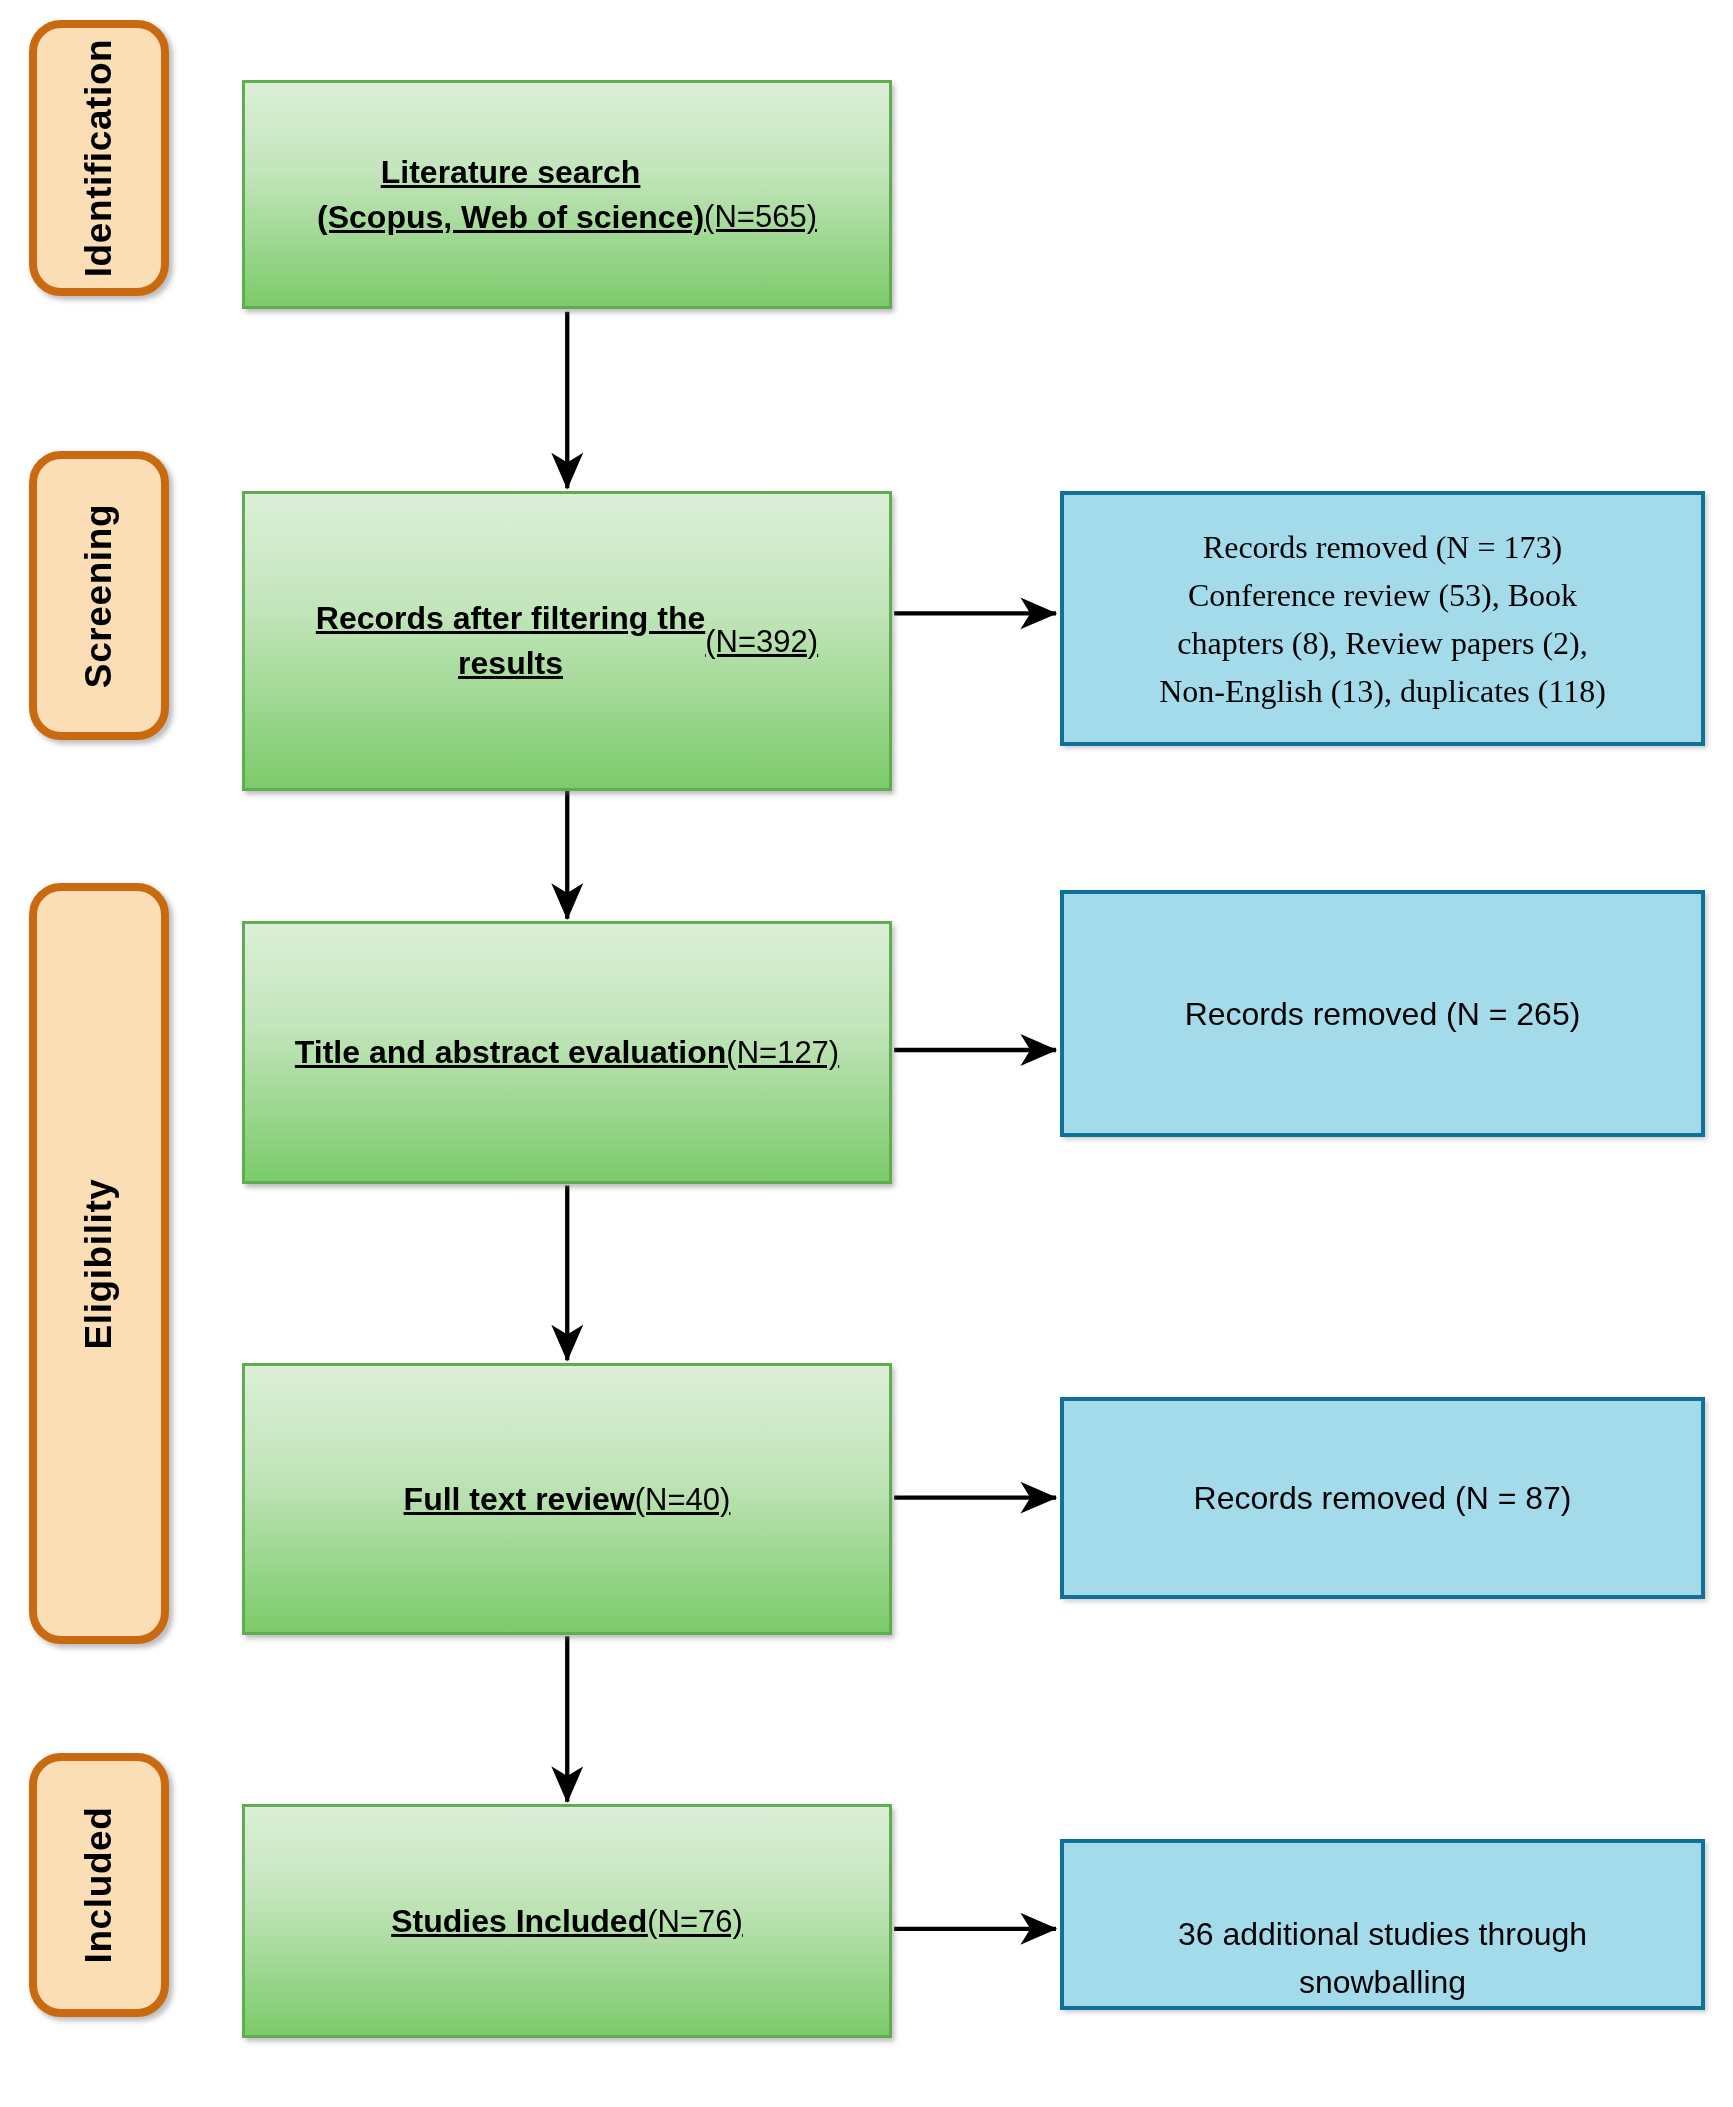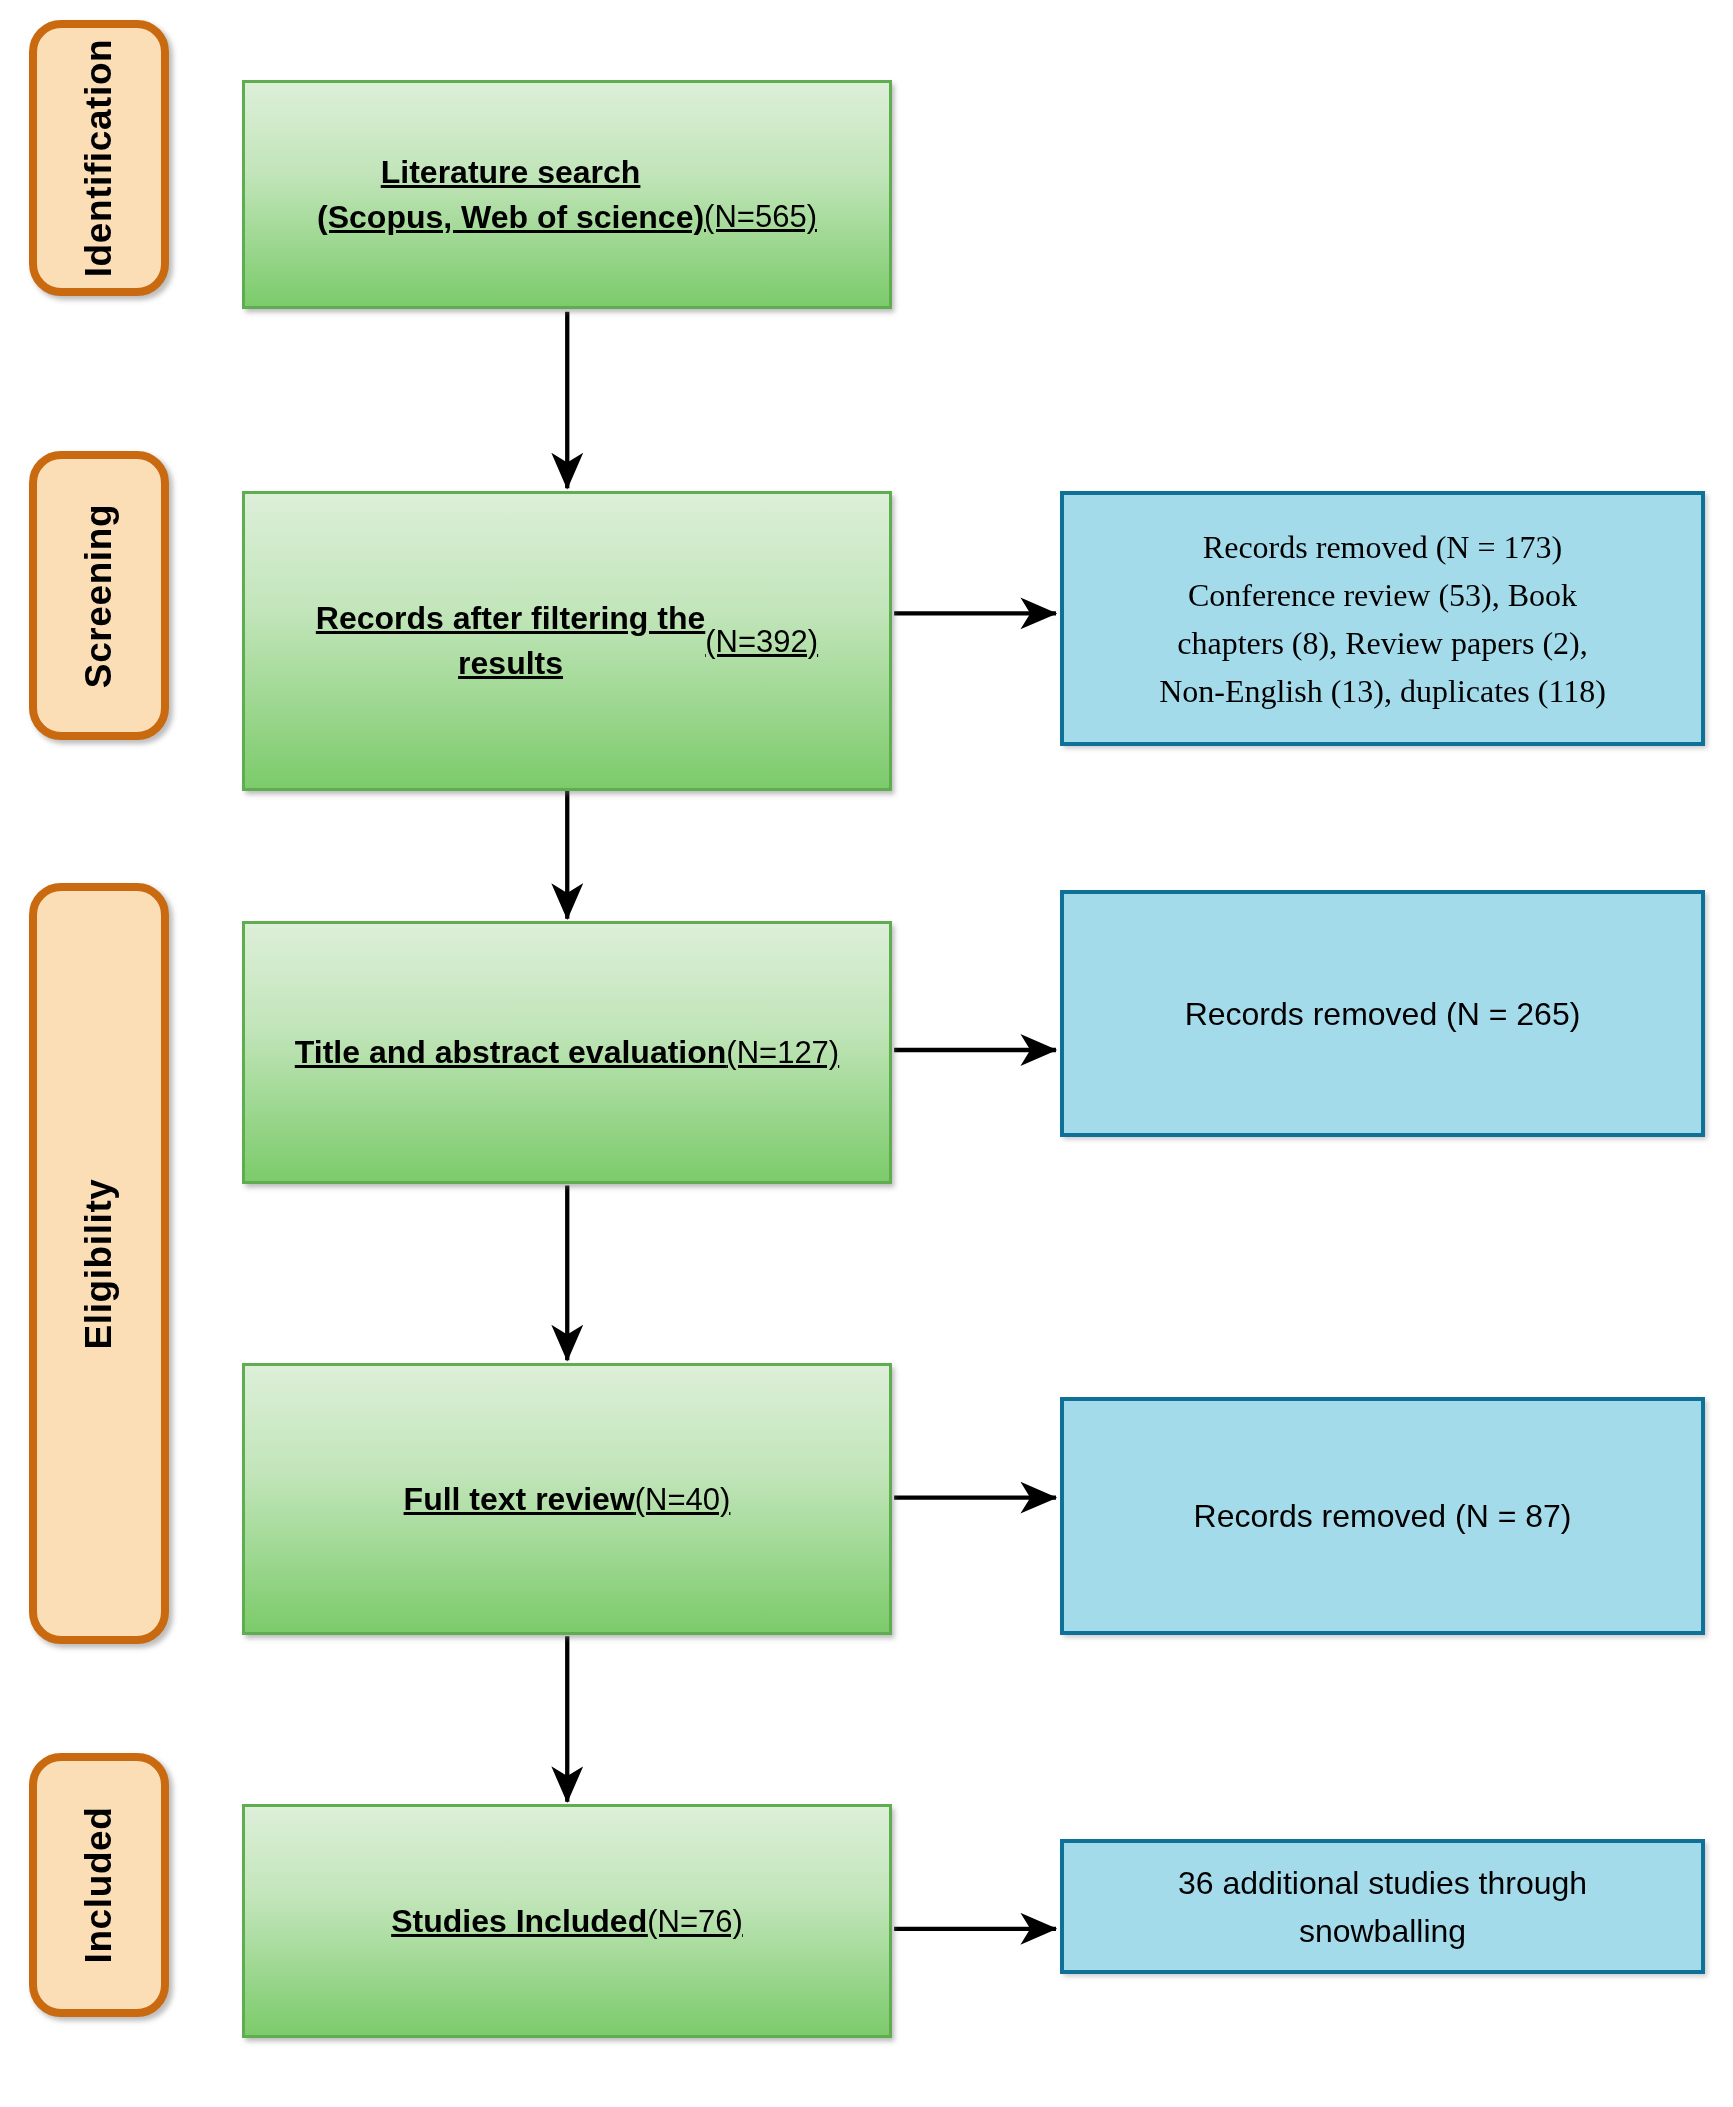--- a/index.html
+++ b/index.html
@@ -167,26 +167,26 @@
         <div>Conference review (53), Book</div>
         <div>chapters (8), Review papers (2),</div>
         <div>Non-English (13), duplicates (118)</div>
       </div>
   </div>
   <div class="side" style="top:890px;height:247px;">
     <div class="slines">
         <div>Records removed (N = 265)</div>
       </div>
   </div>
-  <div class="side" style="top:1397px;height:238px;">
+  <div class="side" style="top:1397px;height:202px;">
     <div class="slines">
         <div>Records removed (N = 87)</div>
       </div>
   </div>
-  <div class="side" style="top:1839px;height:135px;">
+  <div class="side" style="top:1839px;height:171px;align-items:flex-end;">
     <div class="slines">
         <div>36 additional studies through</div>
         <div>snowballing</div>
       </div>
   </div>
 
 </div>
 
 
 </body></html>

